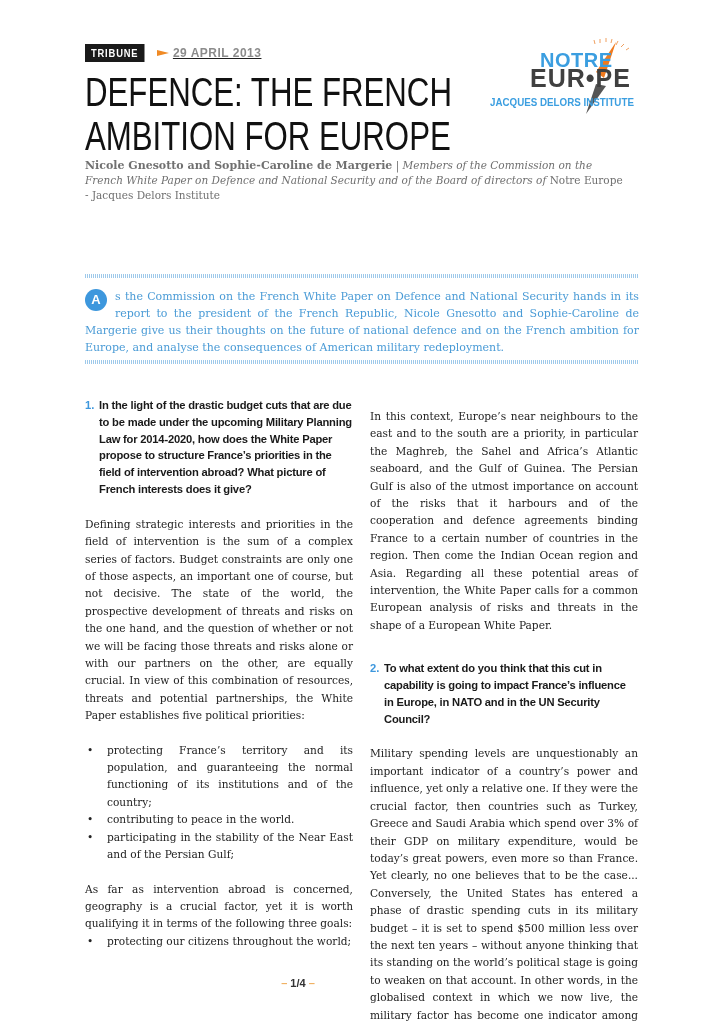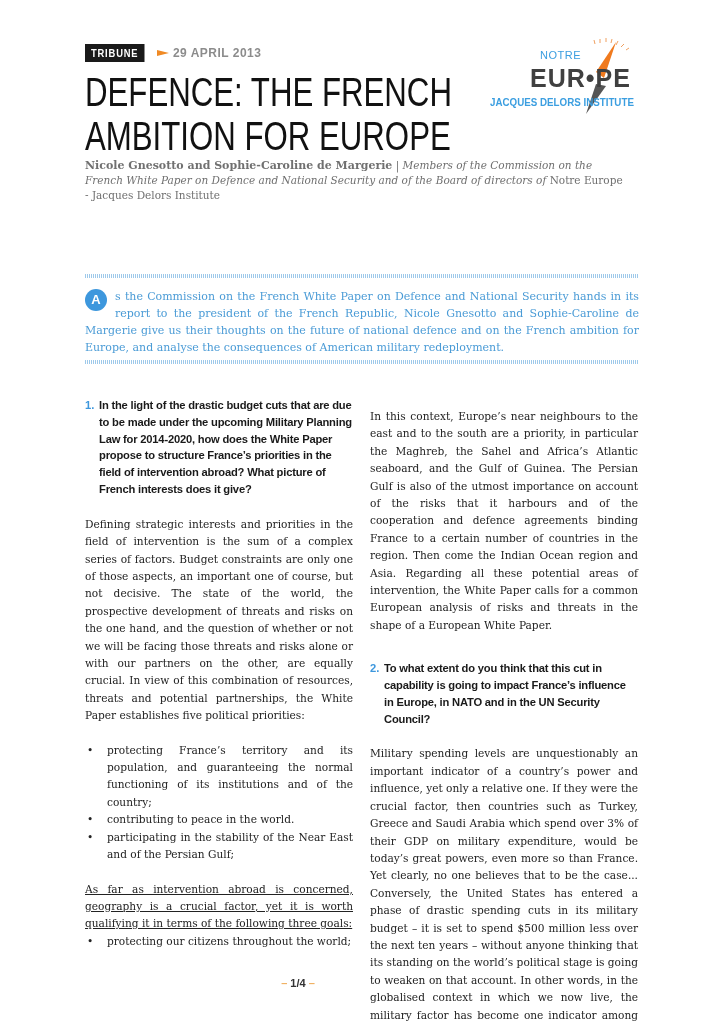--- a/index.html
+++ b/index.html
@@ -1,27 +1,27 @@
 <!DOCTYPE html>
 <html><head>
 <meta charset="utf-8">
 <style>
   html, body { margin:0; padding:0; background:#ffffff; }
   body { width:724px; height:1024px; position:relative; overflow:hidden; font-family:"DejaVu Serif", serif; color:#1e1e1e; }
 
-  .header-row { position:absolute; left:85px; top:44px; display:flex; align-items:center; }
+  .header-row { position:absolute; left:85px; top:44px; display:flex; align-items:center;text-decoration:underline; }
   .tribune { background:#1a1a1a; color:#fff; font-family:"Liberation Sans", sans-serif; font-weight:bold; font-size:11px; letter-spacing:1px; padding:3px 7px; transform:scaleX(0.85); transform-origin:left center; }
   .date-wrap { display:flex; align-items:center; margin-left:2px; }
   .arrow { width:0; height:0; border-top:3px solid transparent; border-bottom:3px solid transparent; border-left:12px solid #f08a24; margin-right:4px; }
   .date { font-family:"Liberation Sans", sans-serif; font-weight:bold; color:#8c8c8c; font-size:12px; letter-spacing:0.5px; }
 
   .title { position:absolute; left:85px; top:70px; font-family:"Liberation Sans", sans-serif; font-weight:normal; font-size:40px; line-height:44px; color:#111; letter-spacing:0px; transform:scaleX(0.78); transform-origin:left top; white-space:nowrap; margin:0; }
 
   .logo { position:absolute; left:488px; top:34px; width:180px; height:80px; }
-  .logo .notre { position:absolute; left:52px; top:15px; font-family:"Liberation Sans", sans-serif; font-weight:normal; font-size:11px; color:#3b9ee0; letter-spacing:0.5px; }
+  .logo .notre { position:absolute; left:52px; top:15px; font-family:"Liberation Sans", sans-serif; font-weight:bold; font-size:20px; color:#3b9ee0; letter-spacing:0.5px; }
   .logo .europe { position:absolute; left:42px; top:30px; font-family:"Liberation Sans", sans-serif; font-weight:bold; font-size:25px; color:#404040; letter-spacing:1px; }
   .logo .jdi { position:absolute; left:2px; top:62px; font-family:"Liberation Sans", sans-serif; font-weight:bold; font-size:11.5px; color:#3b9ee0; white-space:nowrap; transform:scaleX(0.85); transform-origin:left top; }
   .logo svg { position:absolute; left:0; top:0; }
 
   .authors { position:absolute; left:85px; top:158px; width:540px; font-size:10.5px; line-height:15px; color:#6f6f6f; }
   .authors .names { font-weight:bold; color:#707070; font-size:11px; }
   .authors .role { font-style:italic; }
 
   .dotline { position:absolute; left:85px; width:554px; height:4px; background:repeating-linear-gradient(90deg, #9ec9ea 0 1px, transparent 1px 2px); }
   .intro { position:absolute; left:85px; top:288px; width:554px; font-size:11px; line-height:17px; color:#4a9bd6; text-align:justify; }
@@ -30,21 +30,21 @@
   .col { position:absolute; width:268px; font-size:10.6px; line-height:17.4px; text-align:justify; color:#222; }
   .col1 { left:85px; top:397px; }
   .col2 { left:370px; top:397px; }
   .q { font-family:"Liberation Sans", sans-serif; font-weight:bold; font-size:11.2px; line-height:16.8px; color:#1a1a1a; display:flex; text-align:left; margin:0 0 18px 0; }
   .q .num { color:#3d97dd; width:14px; flex:none; }
   .q .qt { flex:1; letter-spacing:-0.2px; }
   .p { margin:11px 0 17px 0; }
   ul.bul { list-style:none; margin:0 0 17px 0; padding:0; }
   ul.bul li { position:relative; padding-left:22px; }
   ul.bul li::before { content:"•"; position:absolute; left:2px; top:0; }
-  .p.nomb { margin-bottom:0;text-decoration:underline; }
+  .p.nomb { margin-bottom:0; }
 
   .pager { position:absolute; left:0; width:596px; top:977px; text-align:center; font-family:"Liberation Sans", sans-serif; font-weight:bold; font-size:11px; color:#333; }
   .pager .dash { color:#f0b060; }
 </style>
 </head>
 <body>
 
 <div class="header-row">
   <span class="tribune">TRIBUNE</span>
   <span class="date-wrap">

